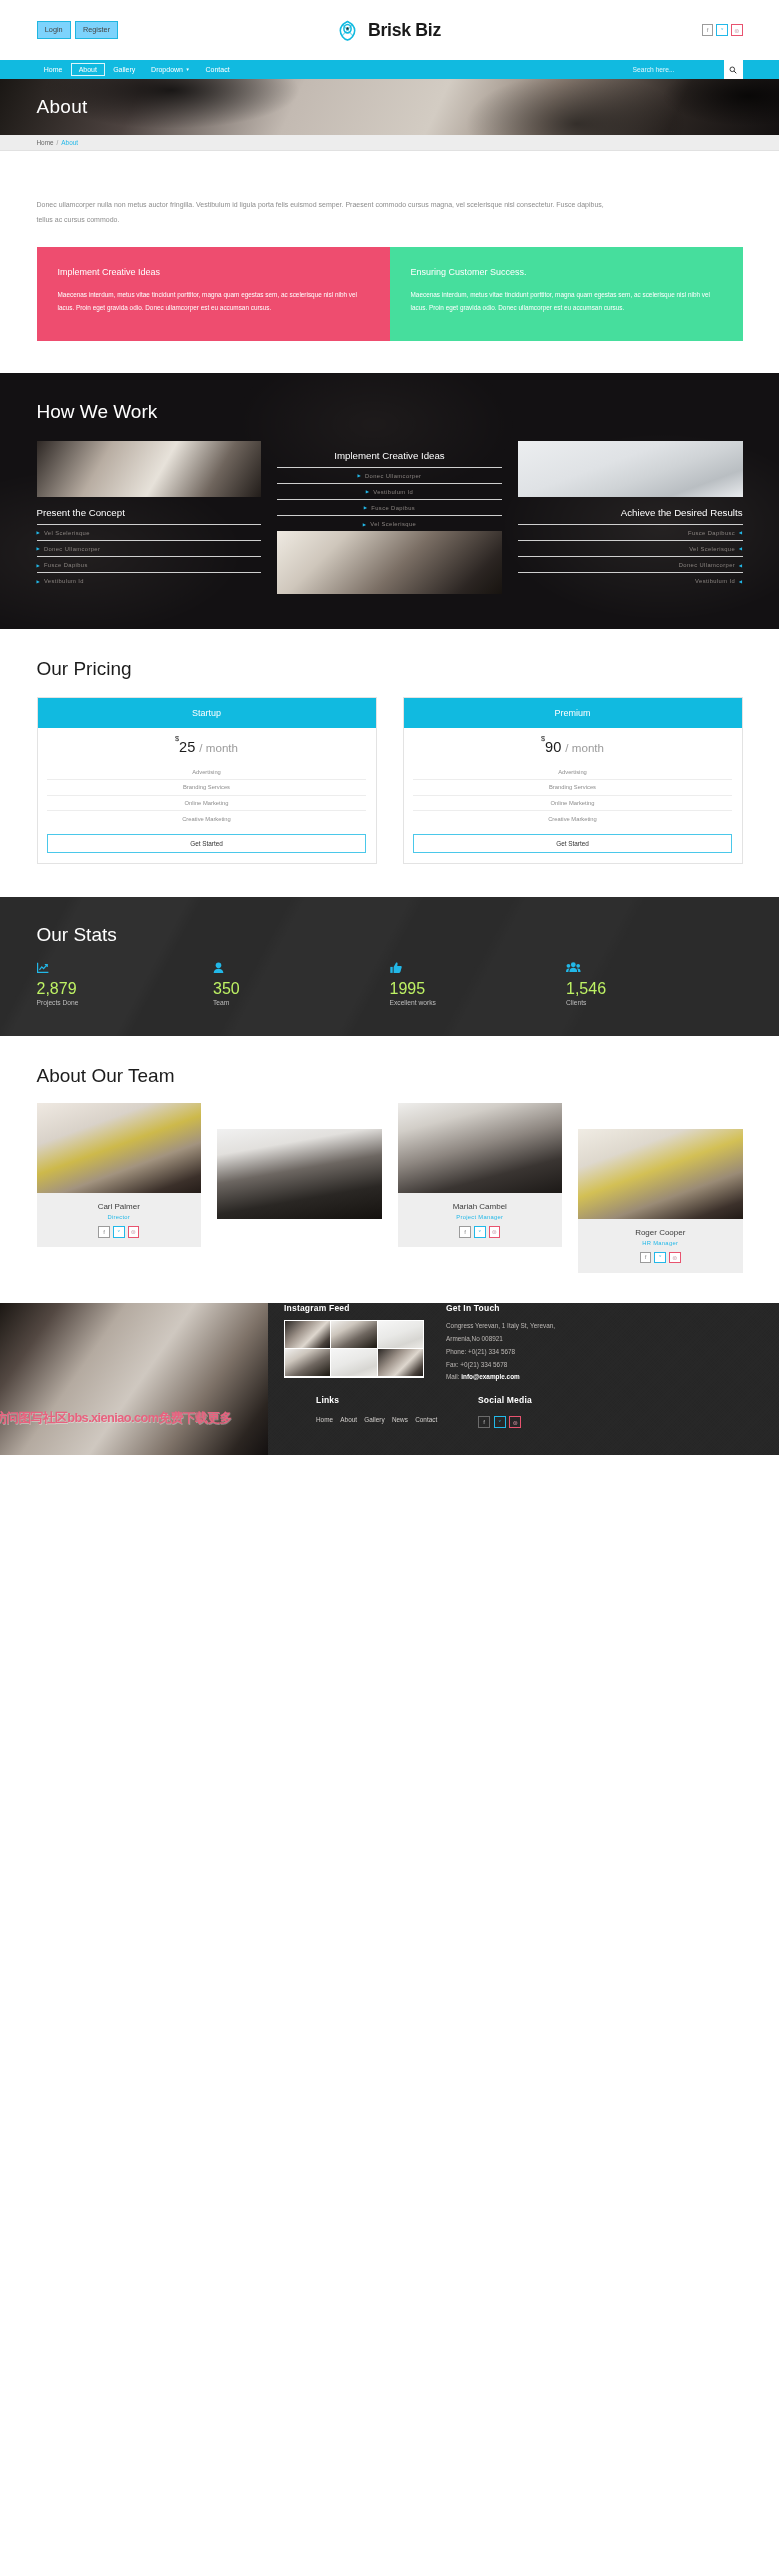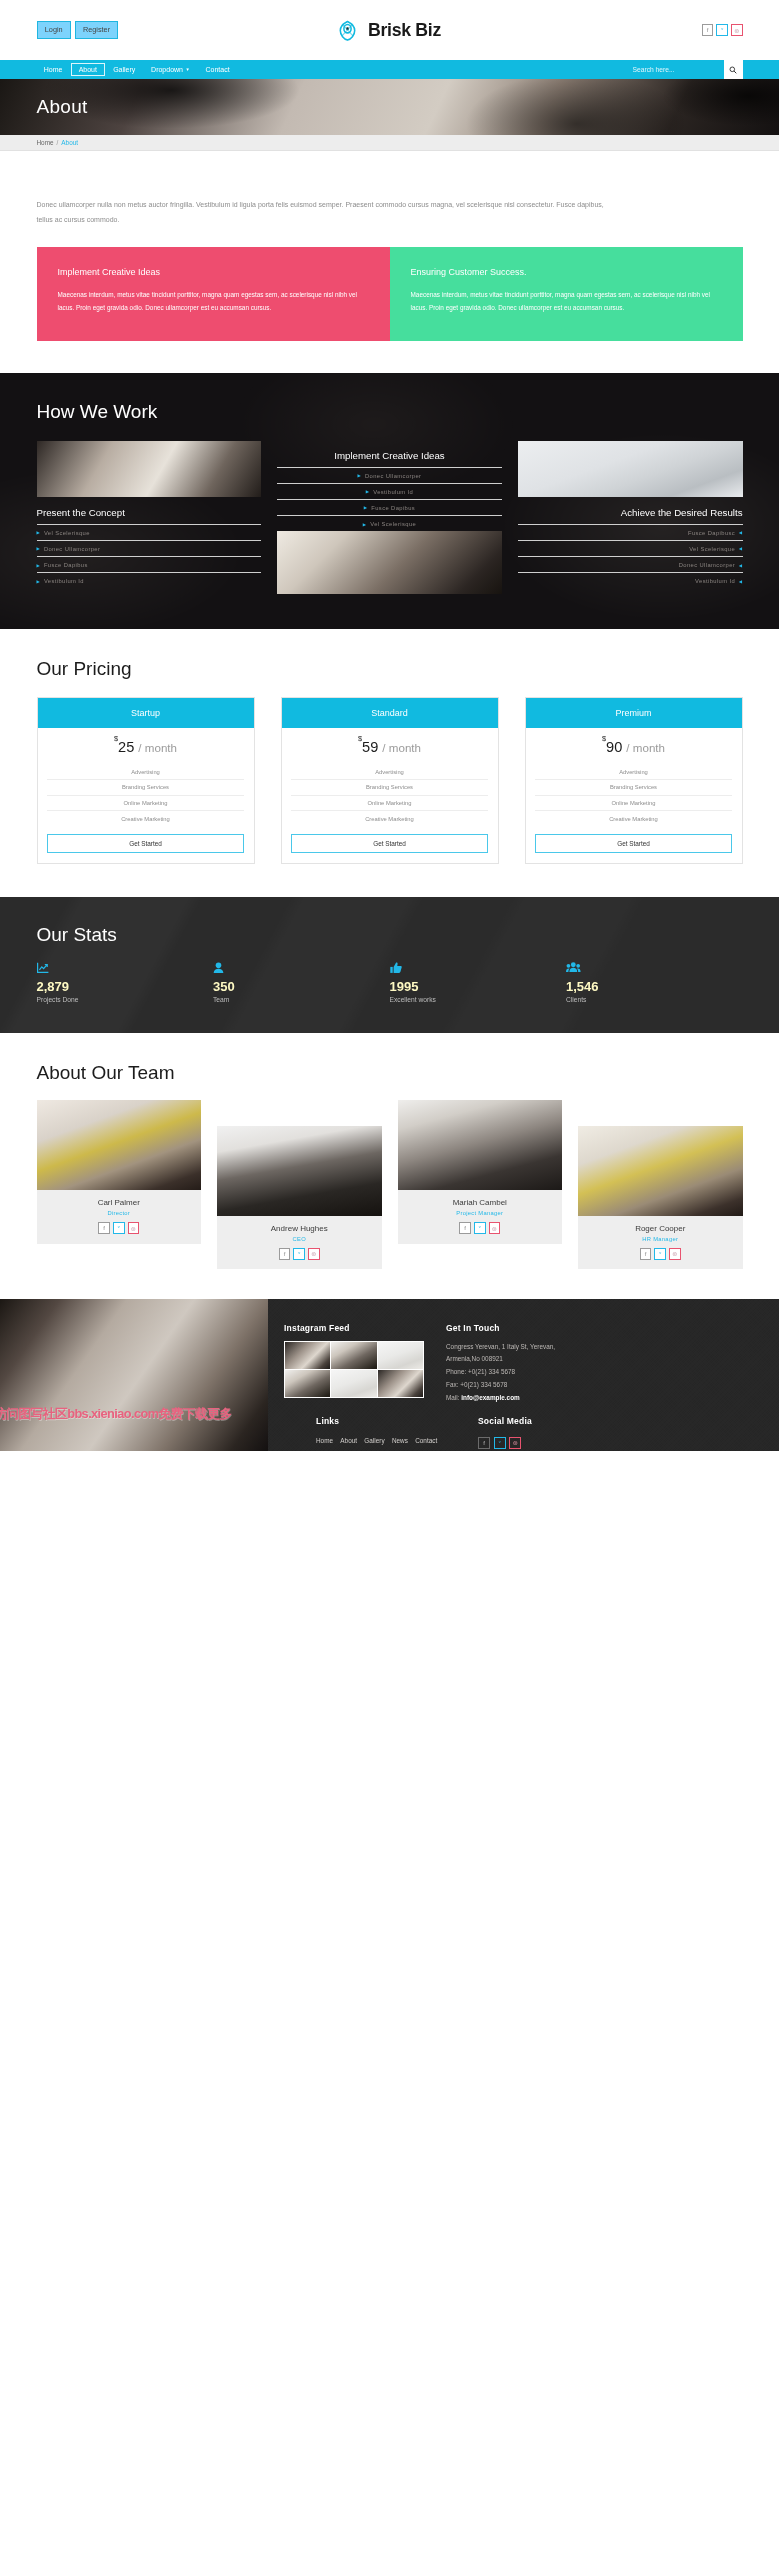--- a/index.html
+++ b/index.html
@@ -150,21 +150,21 @@
     background:
       linear-gradient(118deg, transparent 8%, #3b3b3b 10%, #3b3b3b 22%, transparent 24%),
       linear-gradient(118deg, transparent 34%, #383838 36%, #383838 48%, transparent 50%),
       linear-gradient(118deg, transparent 60%, #353535 62%, #353535 74%, transparent 76%);
   }
   .stats-sec .wrap { position:relative; z-index:2; }
   .stats-h { color:#fff; font-size:19px; font-weight:300; margin-bottom:16px; }
   .stats-row { display:flex; }
   .stat { flex:1; }
   .stat-icon { color:#22b8e8; margin-bottom:6px; height:12px; }
-  .stat-num { color:#fef9c3; font-size:13px; font-weight:700; line-height:1.15; }
+  .stat-num { color:#bef264; font-size:16px; font-weight:400; line-height:1.15; }
   .stat-lbl { color:#bdbdbd; font-size:6.7px; font-weight:300; margin-top:1.2px; }
 
   
   .team-sec { padding:29px 0 30px; }
   .team-h { font-size:19px; font-weight:300; color:#1c1c1c; margin-bottom:16px; }
   .team-row { display:flex; gap:16px; align-items:flex-start; }
   .member { flex:1; }
   .member.offset { margin-top:25.6px; }
   .member-photo { width:100%; height:90px; background-size:cover; }
   .mp1 { background:linear-gradient(160deg,#efe9e2 0%,#d9d2c9 28%,#cdb94b 48%,#a2937f 66%,#3b302a 88%,#241c18 100%); }
@@ -181,21 +181,21 @@
   .footer-img {
     width:268px; height:152px; position:relative; overflow:hidden;
     background:linear-gradient(125deg,#1b1713 0%,#534842 16%,#b4aaa0 34%,#cfc8c0 52%,#7e7268 72%,#2b2521 90%,#131010 100%);
   }
   .wm {
     position:absolute; bottom:28px; left:-6px; white-space:nowrap;
     font-size:12.8px; font-weight:bold; color:#e8627f; letter-spacing:-0.6px;
     text-shadow:0.6px 0.6px 0 rgba(255,255,255,.35);
   }
   .footer-main {
-    flex:1; background:#272727; padding:24px 21px 0 16px; position:relative; overflow:hidden;
+    flex:1; background:#272727; padding:0 21px 0 16px; position:relative; overflow:hidden;
   }
   .footer-main::before {
     content:""; position:absolute; inset:0; opacity:.35;
     background-image:
       repeating-linear-gradient(45deg, rgba(255,255,255,.025) 0 0.6px, transparent 0.6px 1.8px),
       repeating-linear-gradient(-45deg, rgba(0,0,0,.12) 0 0.6px, transparent 0.6px 1.8px);
   }
   .footer-main-inner { position:relative; z-index:2; display:flex; gap:22px; }
   .fcol-insta { width:140px; }
   .fcol-touch { flex:1; }
@@ -404,36 +404,20 @@
           <ul class="feat-list">
             <li>Advertising</li>
             <li>Branding Services</li>
             <li>Online Marketing</li>
             <li>Creative Marketing</li>
           </ul>
           <button class="get-btn">Get Started</button>
         </div>
       </div>
 
-      <div class="price-card">
-        <div class="price-head">Standard</div>
-        <div class="price-body">
-          <div class="price-amt">
-            <sup>$</sup><span>59</span>
-            <span class="per">/ month</span>
-          </div>
-          <ul class="feat-list">
-            <li>Advertising</li>
-            <li>Branding Services</li>
-            <li>Online Marketing</li>
-            <li>Creative Marketing</li>
-          </ul>
-          <button class="get-btn">Get Started</button>
-        </div>
-      </div>
 
       <div class="price-card">
         <div class="price-head">Premium</div>
         <div class="price-body">
           <div class="price-amt">
             <sup>$</sup><span>90</span>
             <span class="per">/ month</span>
           </div>
           <ul class="feat-list">
             <li>Advertising</li>
@@ -520,29 +504,20 @@
           <div class="member-social">
             <span class="sq-icon fb">f</span>
             <span class="sq-icon tw">ᵛ</span>
             <span class="sq-icon dr">⊛</span>
           </div>
         </div>
       </div>
 
       <div class="member offset">
         <div class="member-photo mp2"></div>
-        <div class="member-body">
-          <div class="member-name">Andrew Hughes</div>
-          <div class="member-role">CEO</div>
-          <div class="member-social">
-            <span class="sq-icon fb">f</span>
-            <span class="sq-icon tw">ᵛ</span>
-            <span class="sq-icon dr">⊛</span>
-          </div>
-        </div>
       </div>
 
       <div class="member">
         <div class="member-photo mp3"></div>
         <div class="member-body">
           <div class="member-name">Mariah Cambel</div>
           <div class="member-role">Project Manager</div>
           <div class="member-social">
             <span class="sq-icon fb">f</span>
             <span class="sq-icon tw">ᵛ</span>

